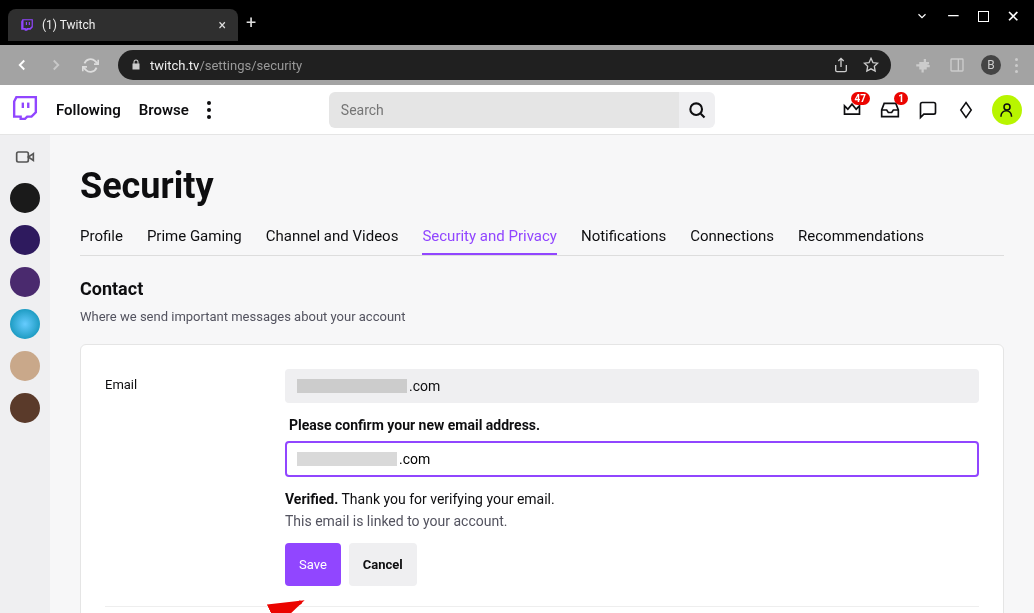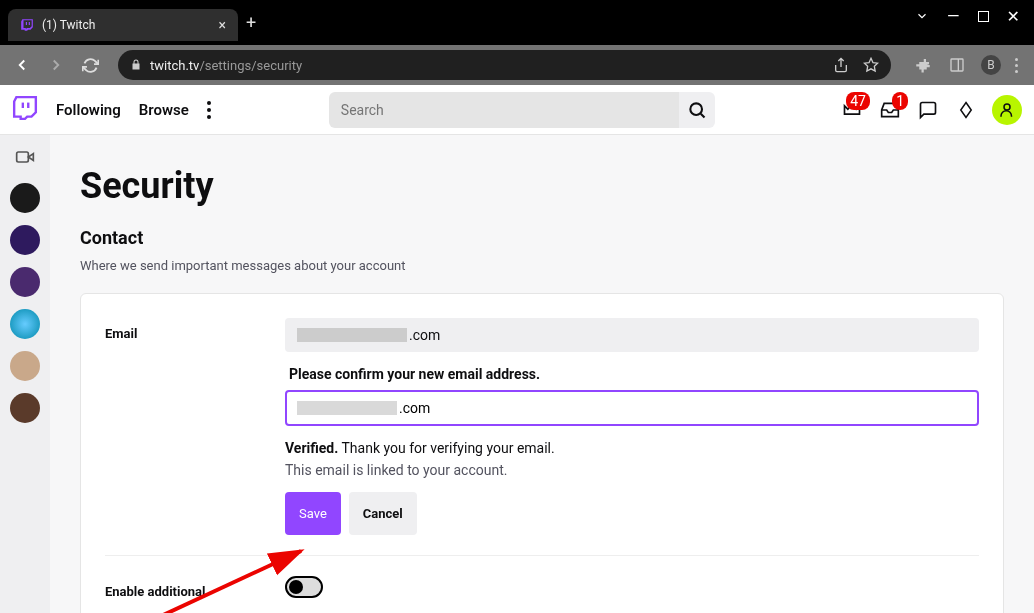--- a/index.html
+++ b/index.html
@@ -5,21 +5,21 @@
 *{margin:0;padding:0;box-sizing:border-box;font-family:-apple-system,BlinkMacSystemFont,"Segoe UI",Roboto,Helvetica,Arial,sans-serif}
 body{width:1034px;height:613px;overflow:hidden;background:#f7f7f8}
 .browser-top{background:#000;color:#fff}
 .tab-strip{height:45px;display:flex;align-items:center;padding:16px 8px}
 .tab{display:flex;align-items:center;gap:8px;background:#2f2f2f;border-radius:8px 8px 0 0;padding:0 12px;height:32px;margin-top:4px;width:230px}
 .tab-favicon{width:14px;height:14px}
 .tab-title{font-size:12px;flex:1;color:#eee}
 .tab-close{color:#ddd;font-size:14px;cursor:pointer}
 .new-tab{color:#ddd;font-size:18px;margin-left:8px;cursor:pointer}
 .win-controls{position:absolute;right:0;top:0;height:32px;display:flex;align-items:center;gap:18px;padding-right:14px;color:#fff}
-.toolbar{background:#737373;height:40px;display:flex;align-items:center;padding:0 8px;gap:6px}
+.toolbar{background:#a3a3a3;height:40px;display:flex;align-items:center;padding:0 8px;gap:6px}
 .nav-btn{width:28px;height:28px;display:flex;align-items:center;justify-content:center;color:#ccc;cursor:pointer;border-radius:50%}
 .addr-bar{flex:1;background:#202020;height:30px;border-radius:15px;display:flex;align-items:center;padding:0 12px;gap:8px;color:#bbb;font-size:13px;margin:0 8px}
 .addr-host{color:#eee}
 .addr-path{color:#999}
 .addr-right{margin-left:auto;display:flex;gap:14px;align-items:center;color:#ccc}
 .ext-icons{display:flex;gap:14px;align-items:center;color:#ccc;padding:0 8px}
 .ext-btn{width:20px;height:20px;display:flex;align-items:center;justify-content:center;cursor:pointer}
 .profile-badge{background:#444;border-radius:50%;width:20px;height:20px;font-size:12px;display:flex;align-items:center;justify-content:center}
 .menu-dots{display:flex;flex-direction:column;gap:3px;cursor:pointer}
 .menu-dots span{width:3px;height:3px;background:#ccc;border-radius:50%}
@@ -27,38 +27,38 @@
 .twitch-header{background:#fff;height:50px;border-bottom:1px solid #e5e5e5;display:flex;align-items:center;padding:0 12px;gap:18px}
 .twitch-logo{color:#9146ff;cursor:pointer}
 .nav-link{font-size:15px;font-weight:600;color:#0e0e10;cursor:pointer}
 .more-menu{display:flex;flex-direction:column;gap:3px;cursor:pointer}
 .more-menu span{width:4px;height:4px;background:#0e0e10;border-radius:50%}
 .search-wrap{display:flex;align-items:center;margin-left:100px}
 .search-box{background:#e5e5e5;border:none;height:36px;width:350px;padding:0 12px;font-size:14px;border-radius:6px 0 0 6px;outline:none;color:#737373}
 .search-btn{background:#efeff1;border:none;width:36px;height:36px;border-radius:0 6px 6px 0;cursor:pointer;display:flex;align-items:center;justify-content:center}
 .header-right{margin-left:auto;display:flex;align-items:center;gap:14px}
 .hdr-icon{position:relative;cursor:pointer;width:24px;height:24px;display:flex;align-items:center;justify-content:center;color:#0e0e10}
-.badge-num{position:absolute;top:-6px;right:-6px;background:#eb0400;color:#fff;font-size:14px;font-weight:400;border-radius:8px;padding:1px 4px;min-width:14px;text-align:center}
+.badge-num{position:absolute;top:-6px;right:-6px;background:#eb0400;color:#fff;font-size:10px;font-weight:700;border-radius:8px;padding:1px 4px;min-width:14px;text-align:center}
 .avatar{width:30px;height:30px;border-radius:50%;background:#b8f500;display:flex;align-items:center;justify-content:center;cursor:pointer}
 
 .page-body{display:flex;height:calc(613px - 126px)}
 .left-rail{width:50px;background:#efeff1;padding-top:8px;display:flex;flex-direction:column;align-items:center;gap:12px}
 .rail-icon{width:28px;height:28px;cursor:pointer;display:flex;align-items:center;justify-content:center;color:#555}
 .rail-avatar{width:30px;height:30px;border-radius:50%;background:#555;cursor:pointer}
 
 .content{flex:1;padding:30px 30px 0 30px;overflow:hidden}
 .page-title{font-size:36px;font-weight:700;color:#0e0e10;margin-bottom:20px}
 .tabs{display:flex;gap:24px;border-bottom:1px solid #ddd;margin-bottom:22px}
 .tab-item{font-size:15px;color:#0e0e10;padding-bottom:8px;cursor:pointer;border-bottom:2px solid transparent}
 .tab-item.active{color:#9146ff;border-bottom-color:#9146ff}
 .section-title{font-size:18px;font-weight:700;color:#0e0e10;margin-bottom:10px}
 .section-desc{font-size:13px;color:#53535f;margin-bottom:20px}
 .card{background:#fff;border:1px solid #e5e5e5;border-radius:6px;padding:24px;position:relative}
 .field-row{display:flex;gap:40px;margin-bottom:18px}
-.field-label{width:140px;font-size:13px;font-weight:700;color:#0e0e10;padding-top:8px}
+.field-label{width:140px;font-size:13px;font-weight:400;color:#0e0e10;padding-top:8px}
 .field-body{flex:1}
 .readonly-email{background:#efeff1;height:34px;border-radius:4px;padding:0 12px;display:flex;align-items:center;font-size:14px;color:#0e0e10}
 .redacted{display:inline-block;width:110px;height:14px;background:#ccc;margin-right:2px}
 .confirm-msg{font-size:14px;font-weight:700;color:#0e0e10;margin:14px 0 8px 4px}
 .email-input{width:100%;height:36px;border:2px solid #9146ff;border-radius:4px;padding:0 10px;font-size:14px;outline:none;display:flex;align-items:center}
 .verified{font-size:14px;color:#0e0e10;margin-top:14px}
 .verified b{font-weight:700}
 .linked{font-size:14px;color:#53535f;margin-top:6px}
 .btn-row{display:flex;gap:8px;margin-top:14px}
 .btn-save{background:#9146ff;color:#fff;border:none;padding:8px 14px;border-radius:4px;font-size:13px;font-weight:400;cursor:pointer}
@@ -213,20 +213,29 @@
     <div class="rail-avatar" style="background:#1a1a1a"></div>
     <div class="rail-avatar" style="background:#2e1a5e"></div>
     <div class="rail-avatar" style="background:#4a2a6e"></div>
     <div class="rail-avatar" style="background:radial-gradient(circle,#6cf 0%,#08a 100%)"></div>
     <div class="rail-avatar" style="background:#c9a88a"></div>
     <div class="rail-avatar" style="background:#5a3a2a"></div>
   </div>
 
   <div class="content">
     <h1 class="page-title">Security</h1>
+    <div class="tabs">
+      <div class="tab-item">Profile</div>
+      <div class="tab-item">Prime Gaming</div>
+      <div class="tab-item">Channel and Videos</div>
+      <div class="tab-item active">Security and Privacy</div>
+      <div class="tab-item">Notifications</div>
+      <div class="tab-item">Connections</div>
+      <div class="tab-item">Recommendations</div>
+    </div>
 
     <div class="section-title">Contact</div>
     <div class="section-desc">Where we send important messages about your account</div>
 
     <div class="card">
       <div class="field-row">
         <div class="field-label">Email</div>
         <div class="field-body">
           <div class="readonly-email">
               <span class="redacted"></span>

